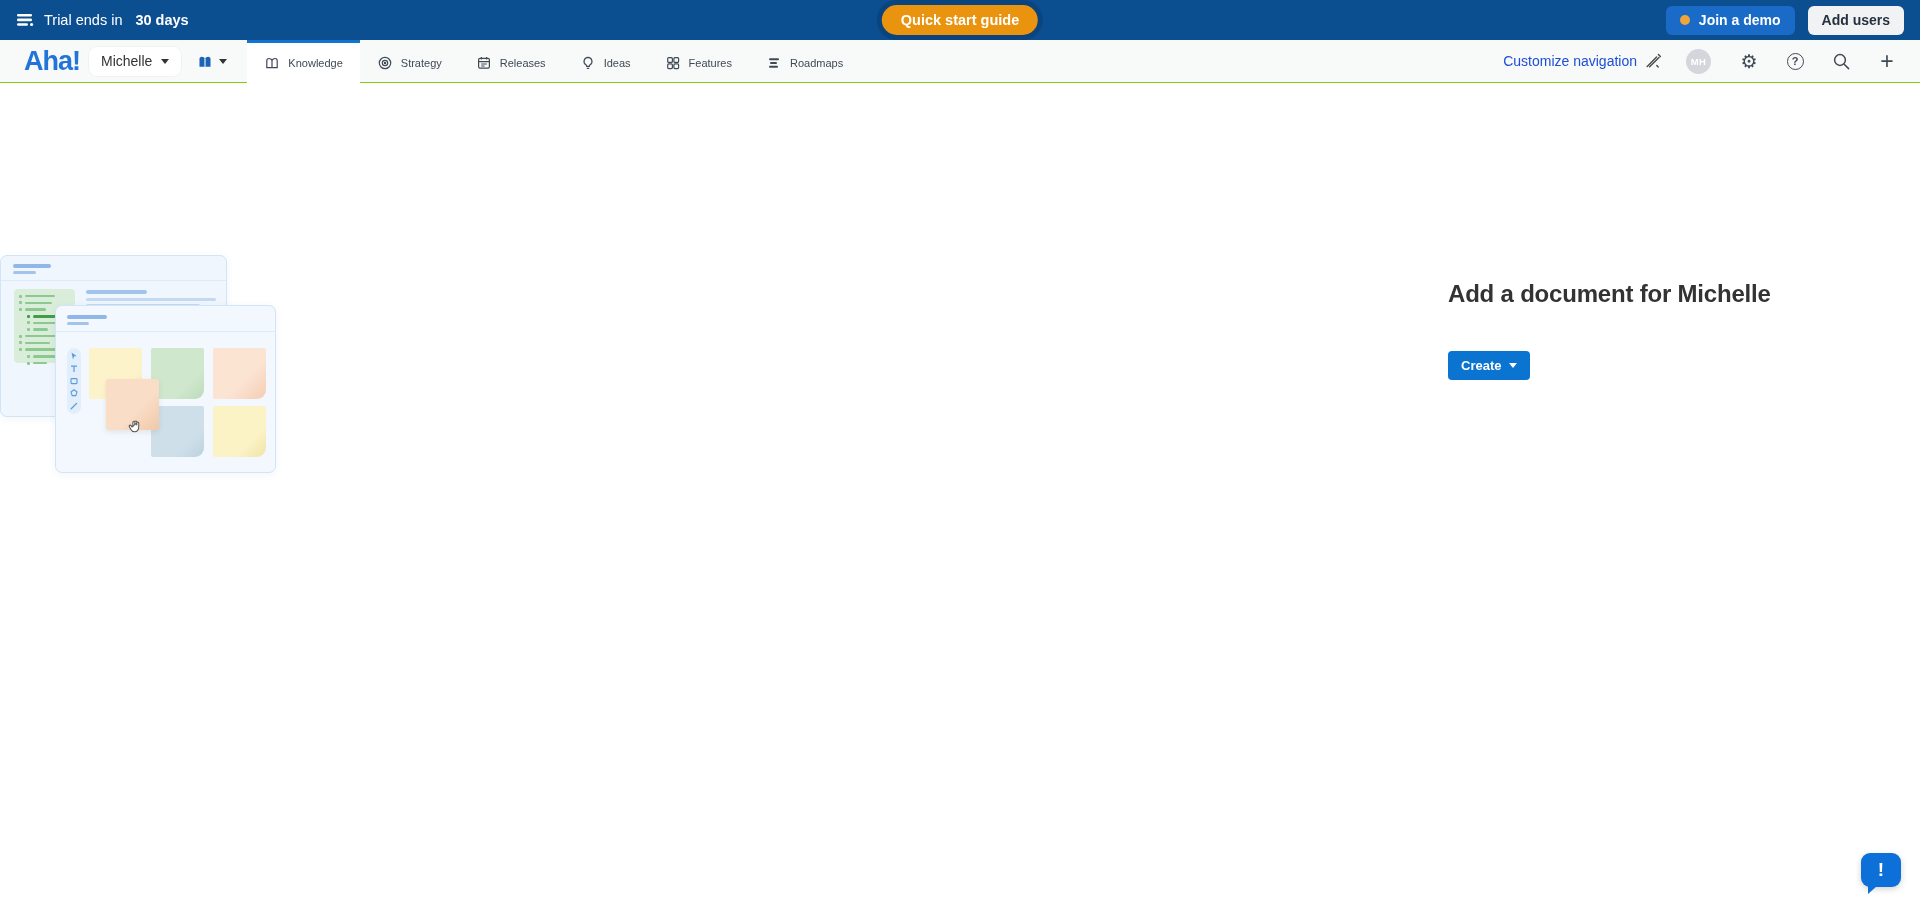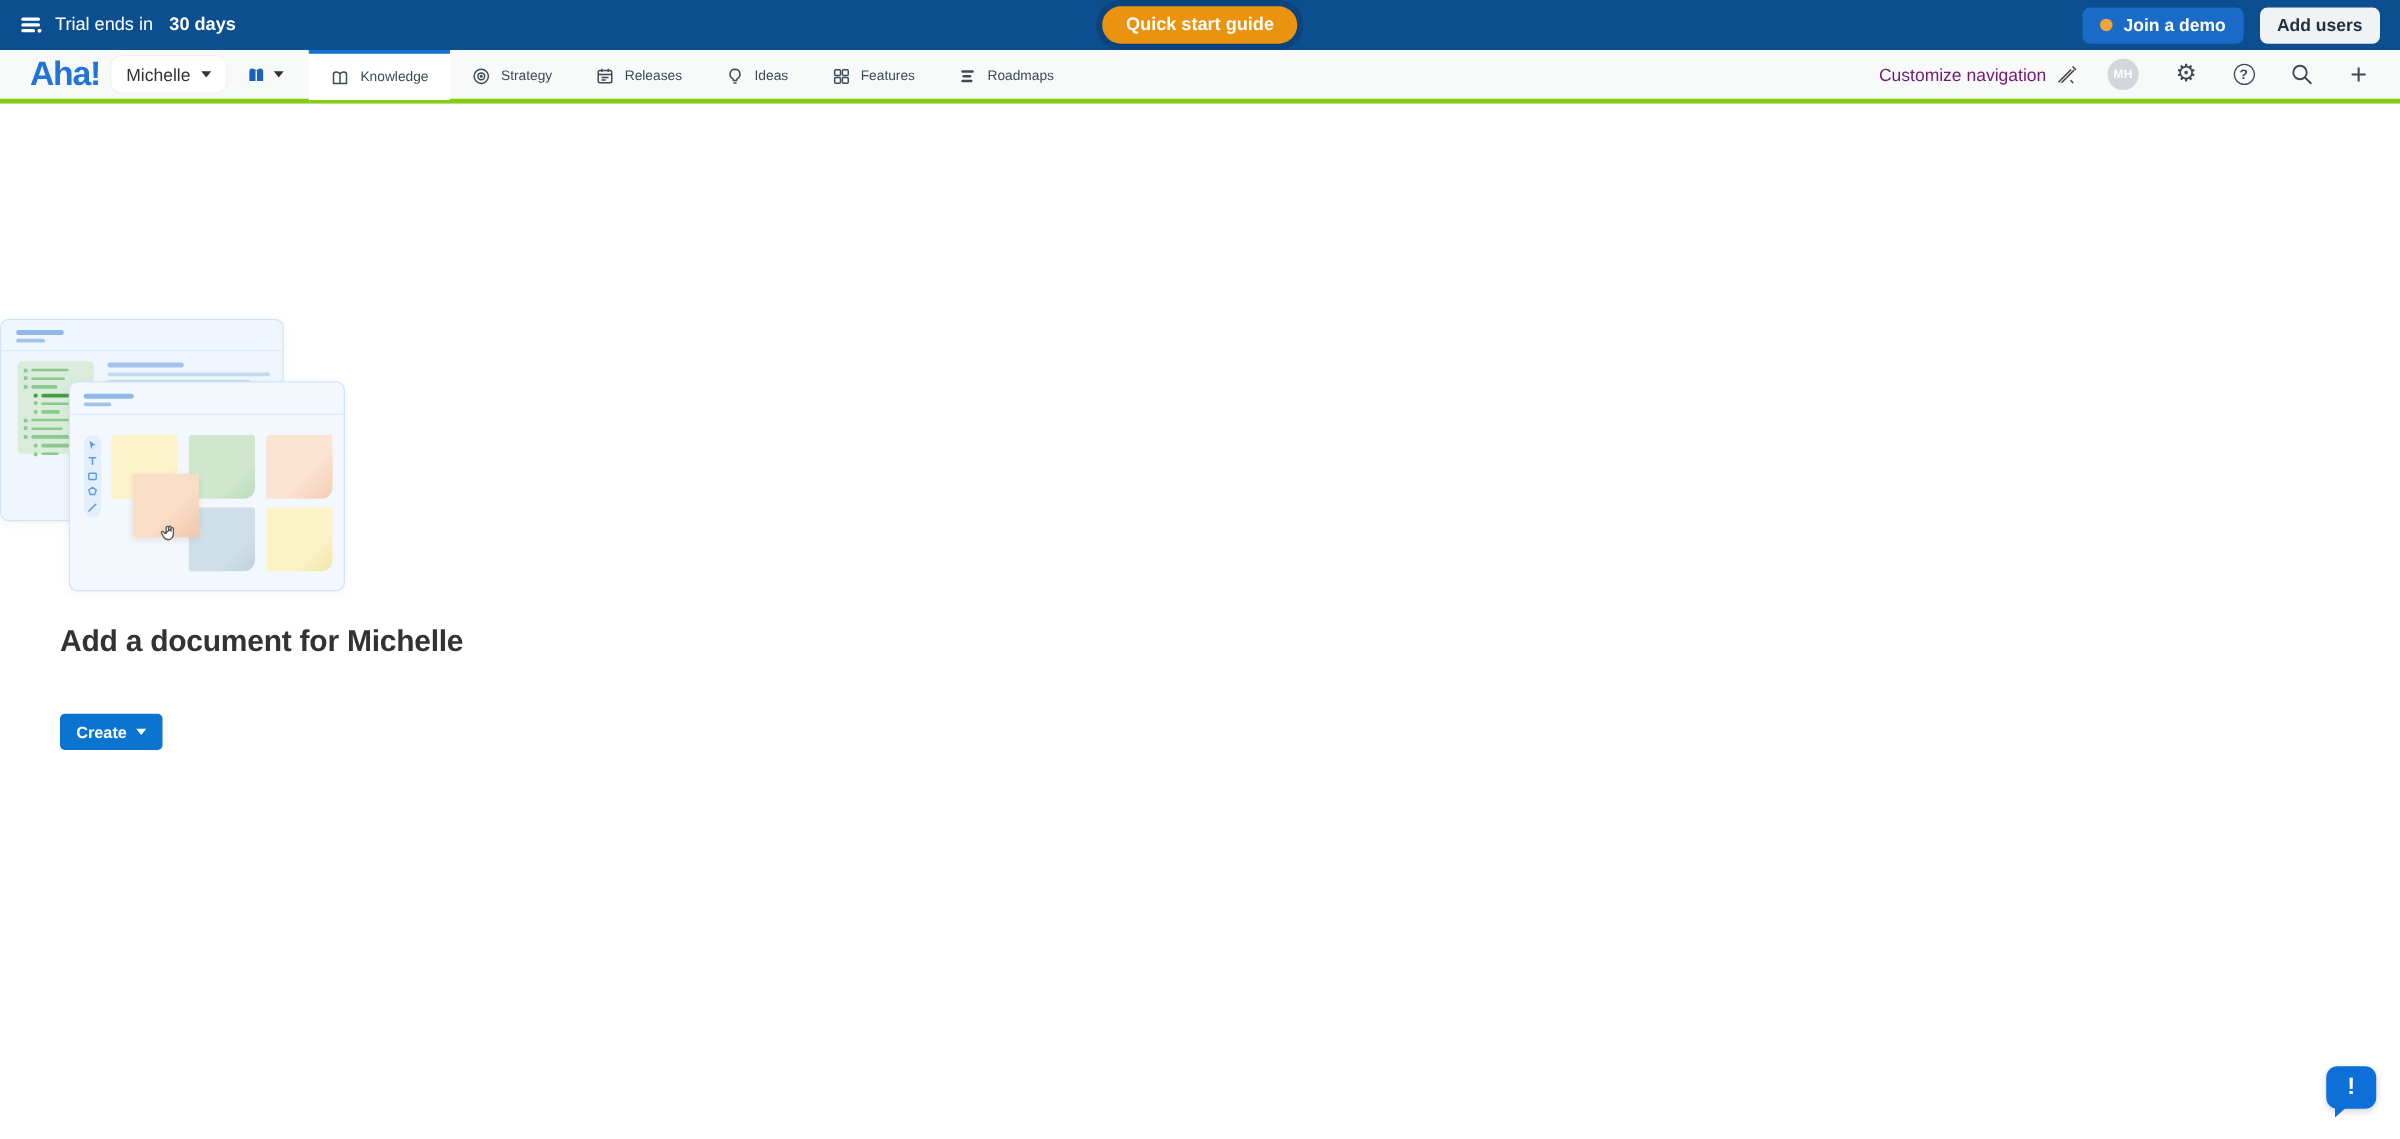--- a/index.html
+++ b/index.html
@@ -19,54 +19,54 @@
   .btn-demo { display:flex; align-items:center; gap:9px; height:29px; padding:0 14px;
     border:none; border-radius:6px; background:#1a6bc7; color:#fff; font-size:14px;
     font-weight:600; cursor:pointer; font-family:inherit; }
   .demo-dot { width:10px; height:10px; border-radius:50%; background:#f2a33c; }
   .btn-addusers { height:29px; padding:0 14px; border:none; border-radius:6px;
     background:#f0f2f3; color:#24313f; font-size:14px; font-weight:600; cursor:pointer;
     font-family:inherit; }
 
   
   .navbar { position:relative; height:43px; background:#f8f9f9;
-    border-bottom:4px solid #84cc16; display:flex; align-items:center; }
+    border-bottom:1px solid #84cc16; display:flex; align-items:center; }
   .logo { margin-left:24px; font-size:27px; font-weight:800; color:#2274d9;
     letter-spacing:-1px; line-height:1; cursor:pointer; }
   .ws-btn { margin-left:9px; height:29px; display:flex; align-items:center; gap:9px;
     background:#fff; border:none; border-radius:8px; padding:0 12px; font-size:14px;
     color:#333; cursor:pointer; box-shadow:0 0 0 1px rgba(0,0,0,.03); font-family:inherit; }
   .ws-icon-btn { margin-left:13px; display:flex; align-items:center; gap:5px;
     background:none; border:none; cursor:pointer; padding:2px; }
   .caret { width:0; height:0; border-left:4.5px solid transparent;
     border-right:4.5px solid transparent; border-top:5px solid #333; }
   .tabs { margin-left:18px; display:flex; height:100%; align-self:stretch; }
   .tab { display:flex; align-items:center; gap:8px; padding:0 17px; font-size:11px;
     color:#3f4a55; cursor:pointer; border-top:3px solid transparent; }
   .tab.active { position:relative; background:#fff; border-top:3px solid #1173d2;
     height:calc(100% + 1px); z-index:2; }
   .tab svg { flex:none; }
   .nav-right { margin-left:auto; display:flex; align-items:center; padding-right:18px; }
   .customize { display:flex; align-items:center; gap:7px; background:none; border:none;
-    font-size:14px; color:#701a75; cursor:pointer; margin-right:24px; font-family:inherit; }
+    font-size:14px; color:#1d4ed8; cursor:pointer; margin-right:24px; font-family:inherit; }
   .avatar { width:25px; height:25px; border-radius:50%; background:#d3d7db; color:#fff;
     font-size:9.5px; font-weight:700; display:flex; align-items:center;
     justify-content:center; margin-right:23px; cursor:pointer; letter-spacing:.3px; }
   .icon-btn { width:30px; height:30px; display:flex; align-items:center;
     justify-content:center; background:none; border:none; cursor:pointer;
     color:#3f4a55; margin-left:16px; }
   .gear-glyph { font-size:19px; line-height:1; color:#3f4a55; }
   .help-circle { width:17px; height:17px; border:1.4px solid #3f4a55; border-radius:50%;
     display:flex; align-items:center; justify-content:center; font-size:11px;
     font-weight:700; color:#3f4a55; }
   .plus-glyph { font-size:23px; font-weight:400; color:#3f4a55; line-height:1; }
 
   
   main { position:relative; height:828px; background:#fff; }
-  .empty-state { display:flex; justify-content:space-between; padding-top:172px;flex-direction:column; }
+  .empty-state { display:flex; justify-content:space-between; padding-top:172px; }
 
   
   .illo { position:relative; width:282px; height:220px; flex:none; }
   .card { position:absolute; background:#eff6fd; border:1px solid #d2e4f6;
     border-radius:7px; box-shadow:0 2px 8px rgba(30,80,140,.06); }
   .card-back { left:0; top:0; width:227px; height:162px; }
   .card-front { left:55px; top:50px; width:221px; height:168px; background:#f2f8fe; }
   .line { position:absolute; border-radius:2px; }
   .l-blue-d { background:#8fb8e8; } .l-blue-l { background:#c3d9f2; }
   .l-blue-m { background:#a2c4ec; }

